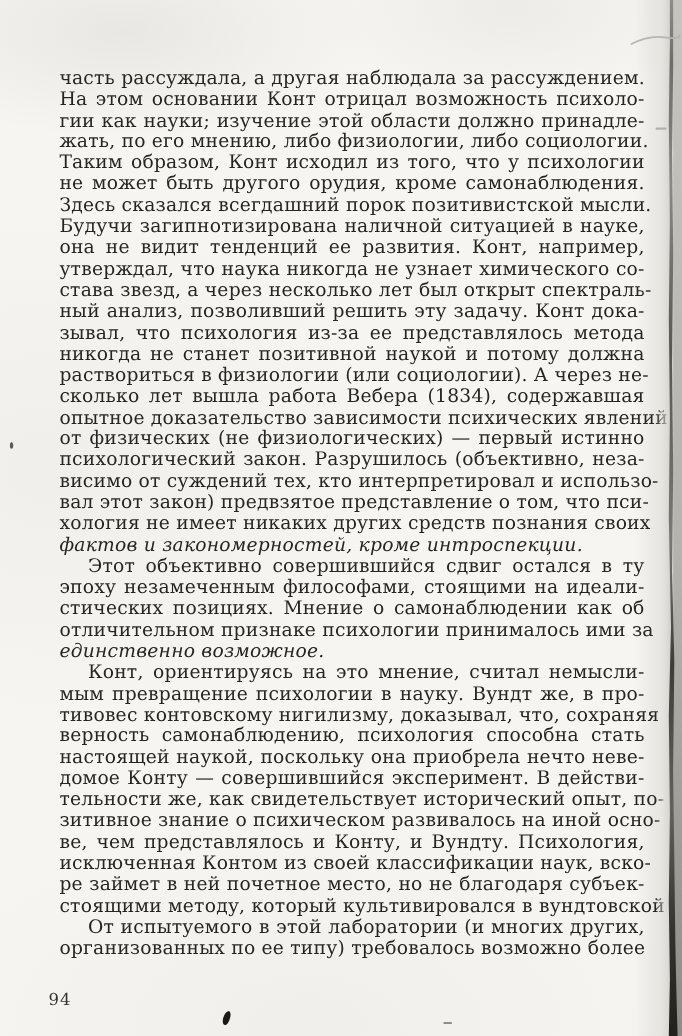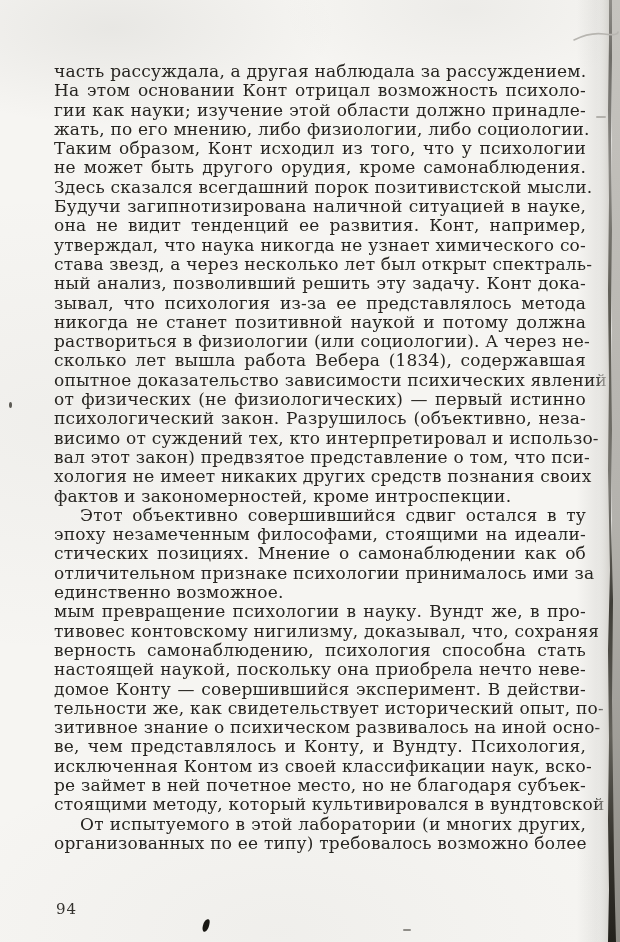--- a/index.html
+++ b/index.html
@@ -31,24 +31,24 @@
     letter-spacing: 0.2px;
   }
   .line {
     height: 19.3px;
     line-height: 19.3px;
     text-align: justify;
     text-align-last: justify;
     white-space: nowrap;
   }
   .line.indent { padding-left: 26px; }
-  .line.end { text-align-last: left; }
+  .line.end { text-align-last: left; font-style: italic; }
   .page-number {
     position: absolute;
-    left: 56px;
+    left: 44px;
     top: 901px;
     font-size: 15px;
     line-height: 16px;
     color: #34322e;
     letter-spacing: 1px;
   }
   .edge-svg {
     position: absolute;
     top: 0;
     right: 0;
@@ -105,20 +105,21 @@
       <div class="line">психологический закон. Разрушилось (объективно, неза-</div>
       <div class="line">висимо от суждений тех, кто интерпретировал и использо-</div>
       <div class="line">вал этот закон) предвзятое представление о том, что пси-</div>
       <div class="line">хология не имеет никаких других средств познания своих</div>
       <div class="line end">фактов и закономерностей, кроме интроспекции.</div>
       <div class="line indent">Этот объективно совершившийся сдвиг остался в ту</div>
       <div class="line">эпоху незамеченным философами, стоящими на идеали-</div>
       <div class="line">стических позициях. Мнение о самонаблюдении как об</div>
       <div class="line">отличительном признаке психологии принималось ими за</div>
       <div class="line end">единственно возможное.</div>
+      <div class="line indent">Конт, ориентируясь на это мнение, считал немысли-</div>
       <div class="line">мым превращение психологии в науку. Вундт же, в про-</div>
       <div class="line">тивовес контовскому нигилизму, доказывал, что, сохраняя</div>
       <div class="line">верность самонаблюдению, психология способна стать</div>
       <div class="line">настоящей наукой, поскольку она приобрела нечто неве-</div>
       <div class="line">домое Конту — совершившийся эксперимент. В действи-</div>
       <div class="line">тельности же, как свидетельствует исторический опыт, по-</div>
       <div class="line">зитивное знание о психическом развивалось на иной осно-</div>
       <div class="line">ве, чем представлялось и Конту, и Вундту. Психология,</div>
       <div class="line">исключенная Контом из своей классификации наук, вско-</div>
       <div class="line">ре займет в ней почетное место, но не благодаря субъек-</div>

